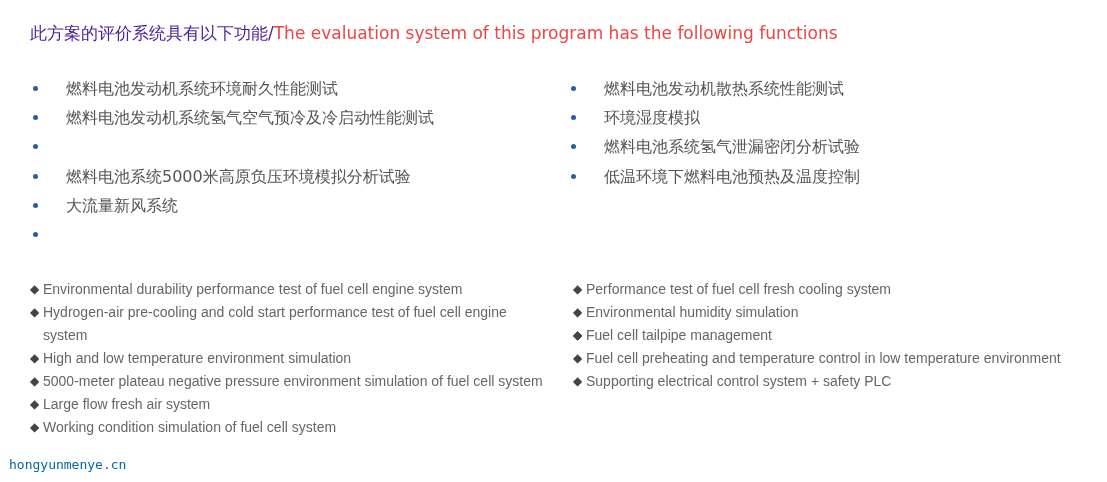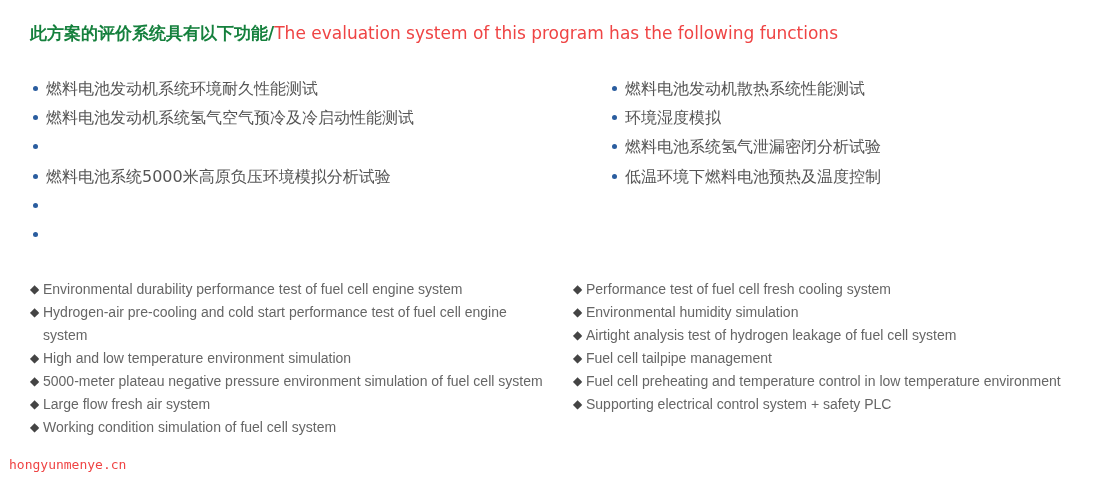--- a/index.html
+++ b/index.html
@@ -16,47 +16,48 @@
     }
     .title {
       position: absolute;
       left: 30px;
       top: 20px;
       font-size: 17px;
       line-height: 26px;
       white-space: nowrap;
     }
     .title .zh {
-      color: #15803d;
-      font-weight: bold;
+      color: #4c1d95;
+      font-weight: normal;
       font-family: "DejaVu Sans", sans-serif;
     }
     .title .en {
       color: #ef4444;
       font-family: "DejaVu Sans", sans-serif;
       font-weight: normal;
     }
     .zh-list {
       position: absolute;
       top: 74px;
       margin: 0;
       padding: 0;
       list-style: none;
     }
     .zh-list.left { left: 33px; }
-    .zh-list.right { left: 612px; }
+    .zh-list.right { left: 571px; }
     .zh-list li {
       height: 29.2px;
       line-height: 29.2px;
       font-size: 16px;
       color: #555555;
       font-family: "DejaVu Sans", sans-serif;
       white-space: nowrap;
       display: flex;
       align-items: center;
+      gap: 20px;
     }
     .dot {
       display: inline-block;
       width: 5px;
       height: 5px;
       border-radius: 50%;
       background: #2a5d9f;
       margin-right: 8px;
       flex: 0 0 auto;
     }
@@ -84,21 +85,21 @@
       color: #444444;
       font-size: 12px;
       line-height: 23px;
     }
     .watermark {
       position: absolute;
       left: 9px;
       top: 456px;
       font-family: "DejaVu Sans Mono", "Liberation Mono", monospace;
       font-size: 13px;
-      color: #ef4444;
+      color: #0369a1;
       line-height: 18px;
     }
   </style>
 </head>
 <body>
 
 <div class="title">
   <span class="zh">此方案的评价系统具有以下功能/</span><span class="en">The evaluation system of this program has the following functions</span>
 </div>
 
@@ -113,20 +114,21 @@
     </li>
   <li>
       <span class="dot"></span>
     </li>
   <li>
       <span class="dot"></span>
       <span>燃料电池系统5000米高原负压环境模拟分析试验</span>
     </li>
   <li>
       <span class="dot"></span>
+      <span>大流量新风系统</span>
     </li>
   <li>
       <span class="dot"></span>
     </li>
 </ul>
 
 <ul class="zh-list right">
   <li>
       <span class="dot"></span>
       <span>燃料电池发动机散热系统性能测试</span>
@@ -150,19 +152,19 @@
   <li><span class="diamond">◆</span><span>Hydrogen-air pre-cooling and cold start performance test of fuel cell engine system</span></li>
   <li><span class="diamond">◆</span><span>High and low temperature environment simulation</span></li>
   <li><span class="diamond">◆</span><span>5000-meter plateau negative pressure environment simulation of fuel cell system</span></li>
   <li><span class="diamond">◆</span><span>Large flow fresh air system</span></li>
   <li><span class="diamond">◆</span><span>Working condition simulation of fuel cell system</span></li>
 </ul>
 
 <ul class="en-list right">
   <li><span class="diamond">◆</span><span>Performance test of fuel cell fresh cooling system</span></li>
   <li><span class="diamond">◆</span><span>Environmental humidity simulation</span></li>
-  <li><span class="diamond">◆</span><span>Airtight analysis test of hydrogen leakage of fuel cell system</span></li>
+  <li><span class="diamond">◆</span></li>
   <li><span class="diamond">◆</span><span>Fuel cell tailpipe management</span></li>
   <li><span class="diamond">◆</span><span>Fuel cell preheating and temperature control in low temperature environment</span></li>
   <li><span class="diamond">◆</span><span>Supporting electrical control system + safety PLC</span></li>
 </ul>
 
 <div class="watermark">hongyunmenye.cn</div>
 
 </body></html>

